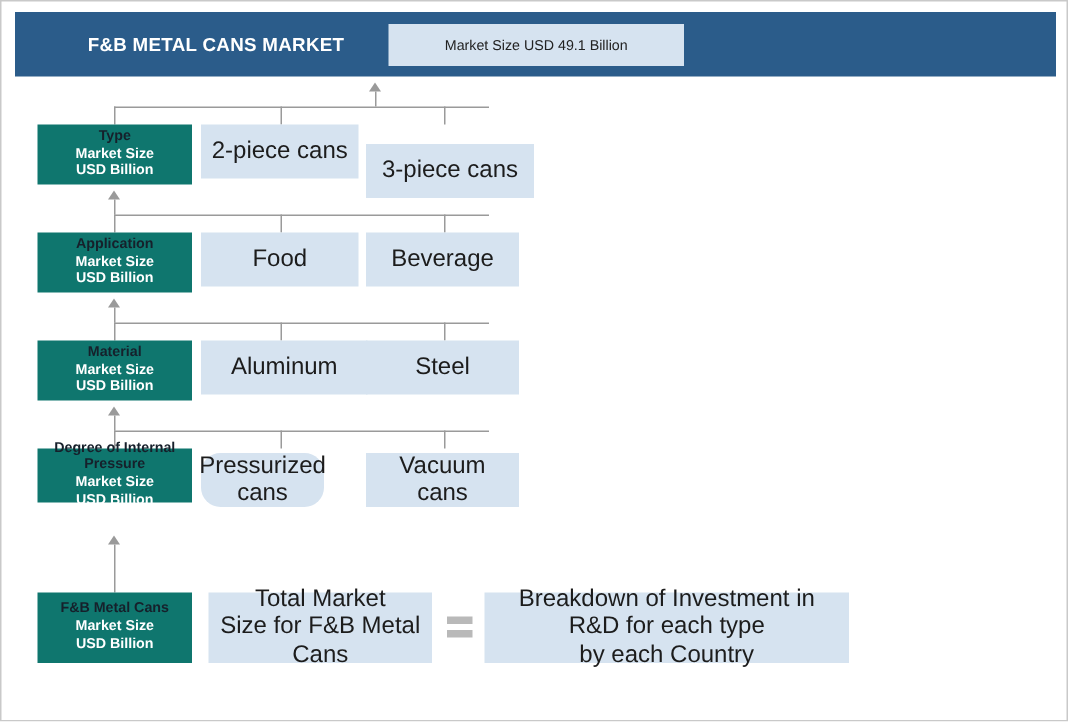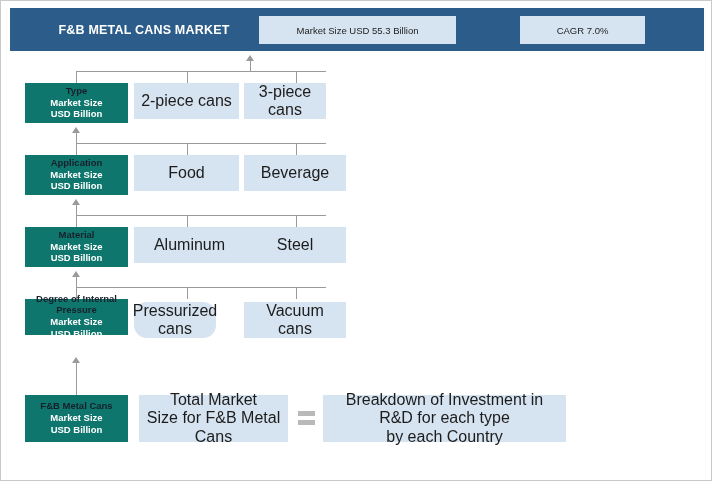--- a/index.html
+++ b/index.html
@@ -129,40 +129,39 @@
     background: #b9b9b9;
   }
 </style>
 </head>
 <body>
 
 <div id="figure">
 
   <div class="header-bar">
     <div class="header-title">F&amp;B METAL CANS MARKET</div>
-    <div class="header-chip" id="chip-market-size">Market Size USD 55.3 Billion</div>
-    <div class="header-chip" id="chip-cagr">CAGR 7.0%</div>
+    <div class="header-chip" id="chip-market-size">Market Size USD 49.1 Billion</div>
   </div>
 
   <div class="uparrow" style="left:245px; top:54px;"></div>
   <div class="vline" style="left:249px; top:60px;  height:10px;"></div>
   <div class="hline" style="left:75px;  top:70px;  width:250px;"></div>
   <div class="vline" style="left:75px;  top:70px;  height:12px;"></div>
   <div class="vline" style="left:186px; top:70px;  height:12px;"></div>
   <div class="vline" style="left:295px; top:70px;  height:12px;"></div>
 
   <div class="node mid" style="left:24px;  top:82px;  width:103px; height:40px;">
     <div class="ttl">Type</div>
     <div class="sub">Market Size</div>
     <div class="sub">USD Billion</div>
   </div>
   <div class="node light" style="left:133px; top:82px;  width:105px; height:36px;">
     <div class="plain">2-piece cans</div>
   </div>
-  <div class="node light" style="left:243px; top:82px;  width:82px; height:36px;">
+  <div class="node light" style="left:243px; top:95px;  width:112px; height:36px;">
     <div class="plain">3-piece cans</div>
   </div>
 
   <div class="uparrow" style="left:71px;  top:126px;"></div>
   <div class="vline" style="left:75px;  top:132px; height:10px;"></div>
   <div class="hline" style="left:75px;  top:142px; width:250px;"></div>
   <div class="vline" style="left:75px;  top:142px; height:12px;"></div>
   <div class="vline" style="left:186px; top:142px; height:12px;"></div>
   <div class="vline" style="left:295px; top:142px; height:12px;"></div>
 

